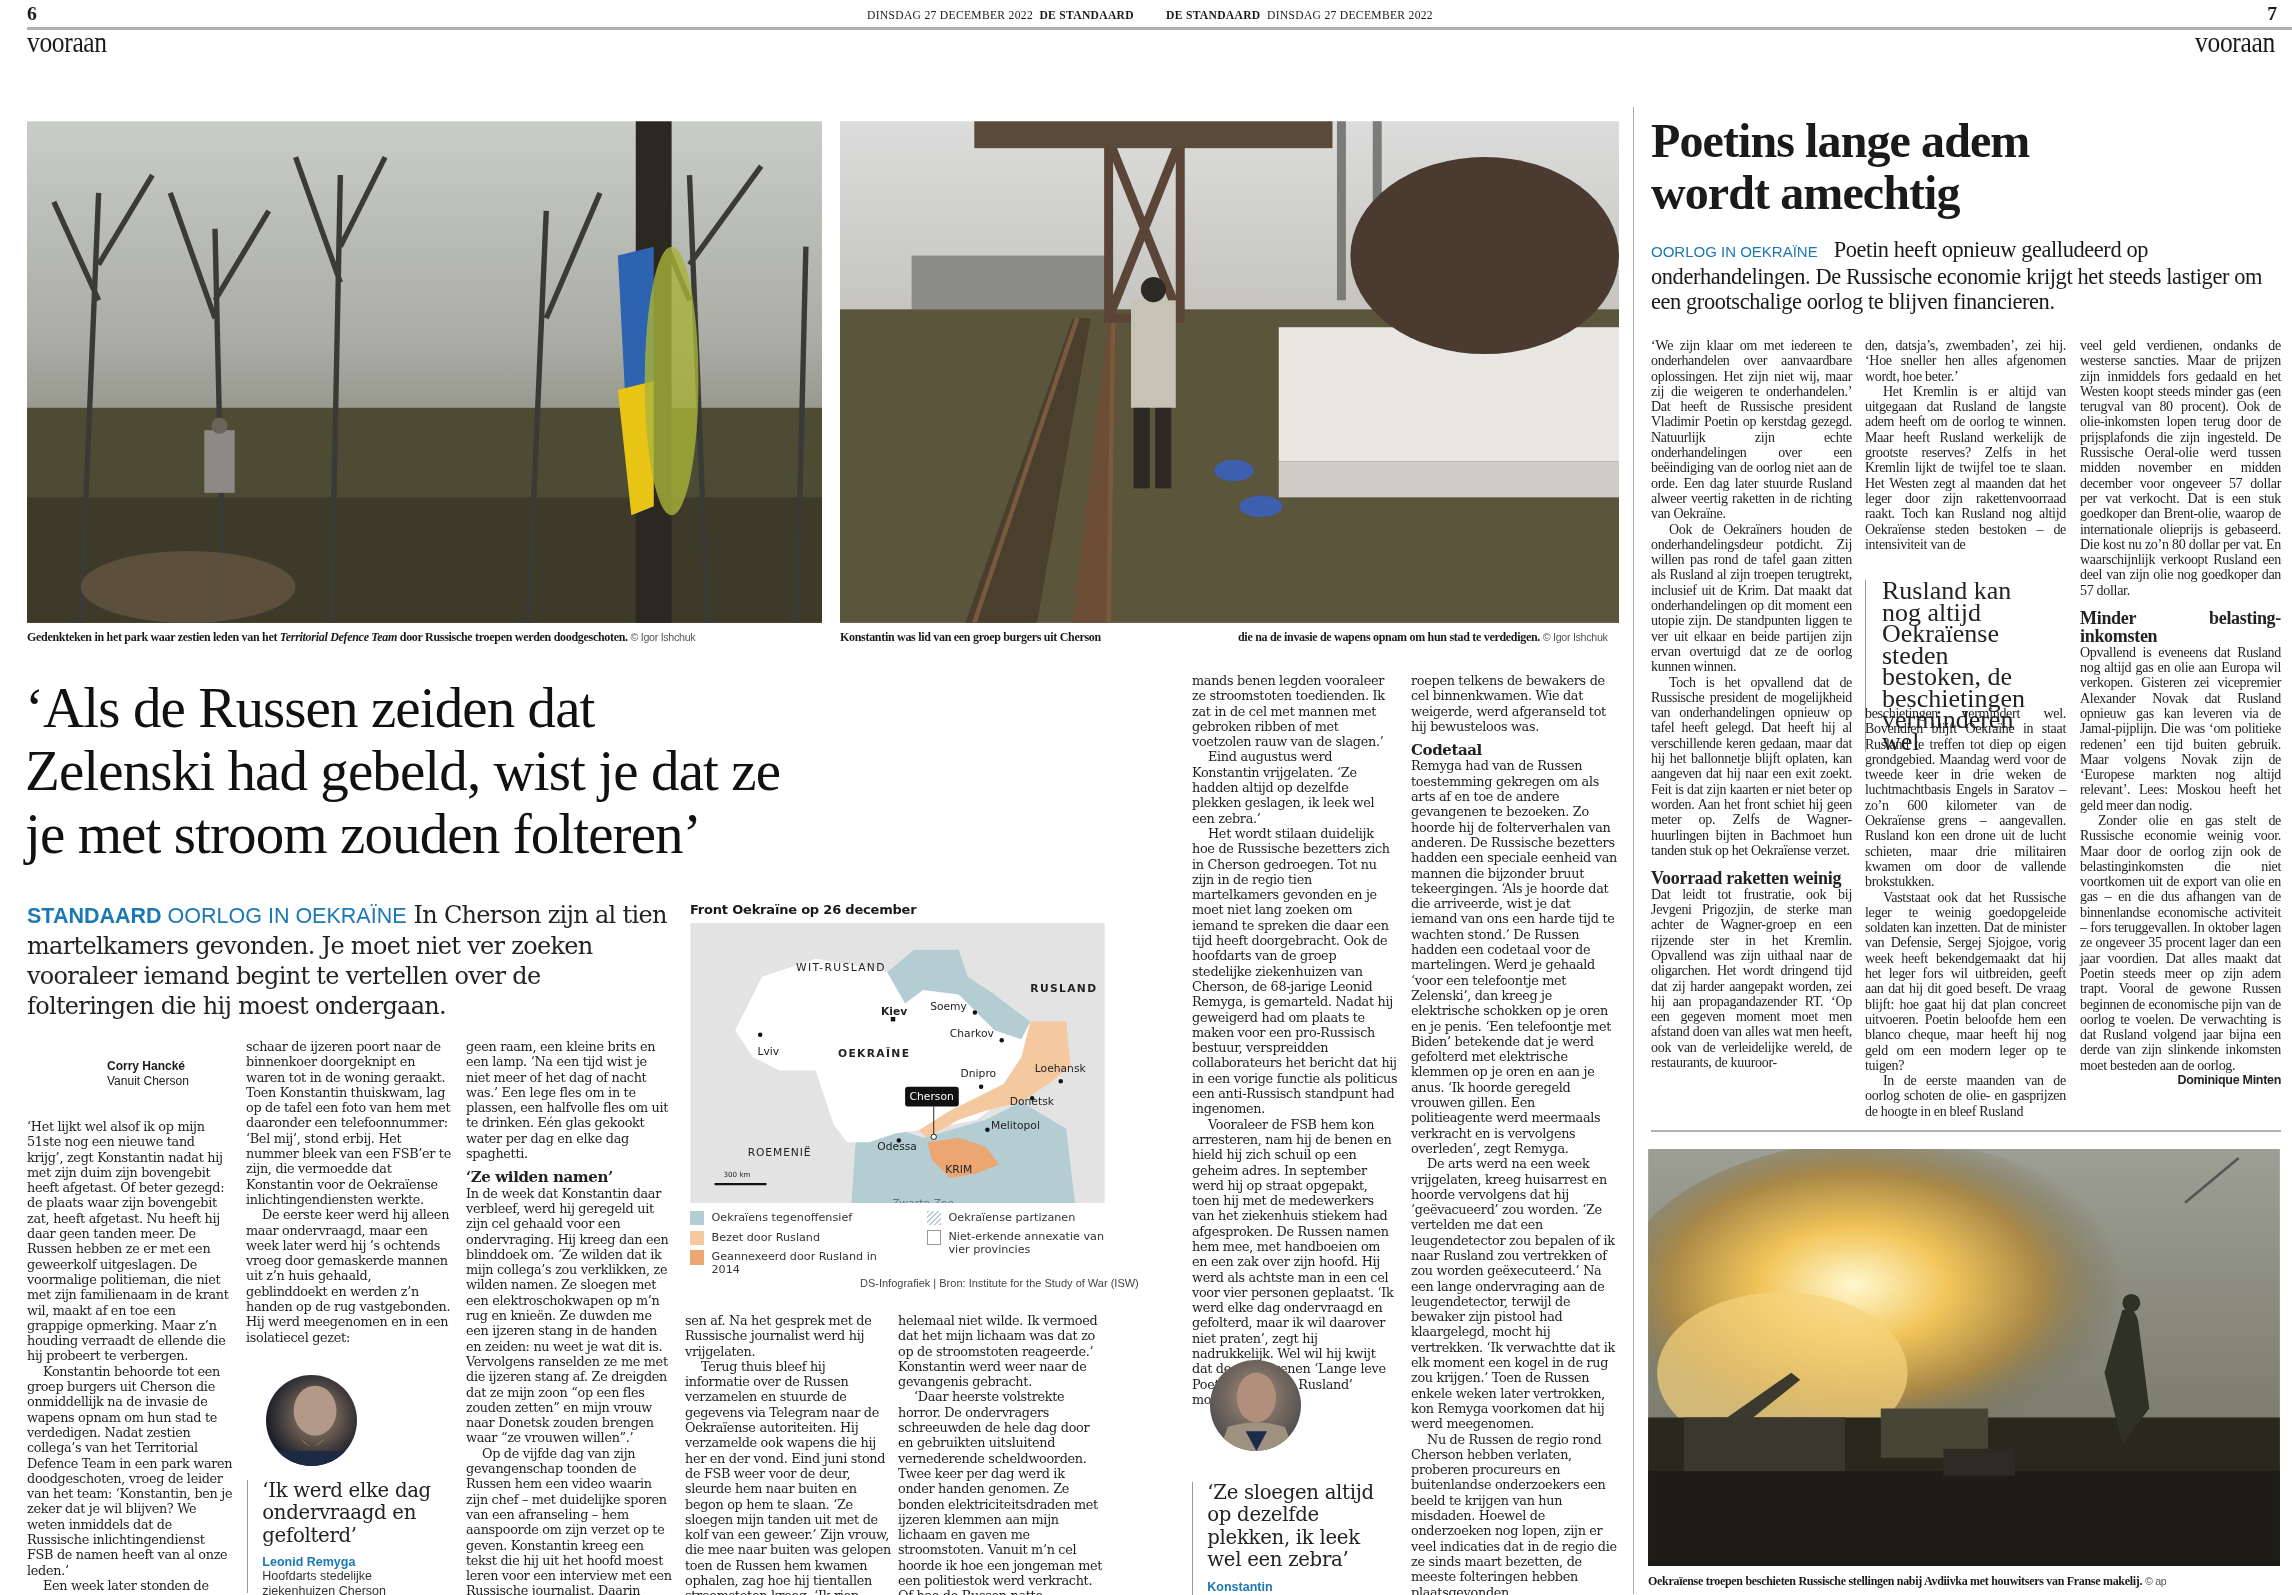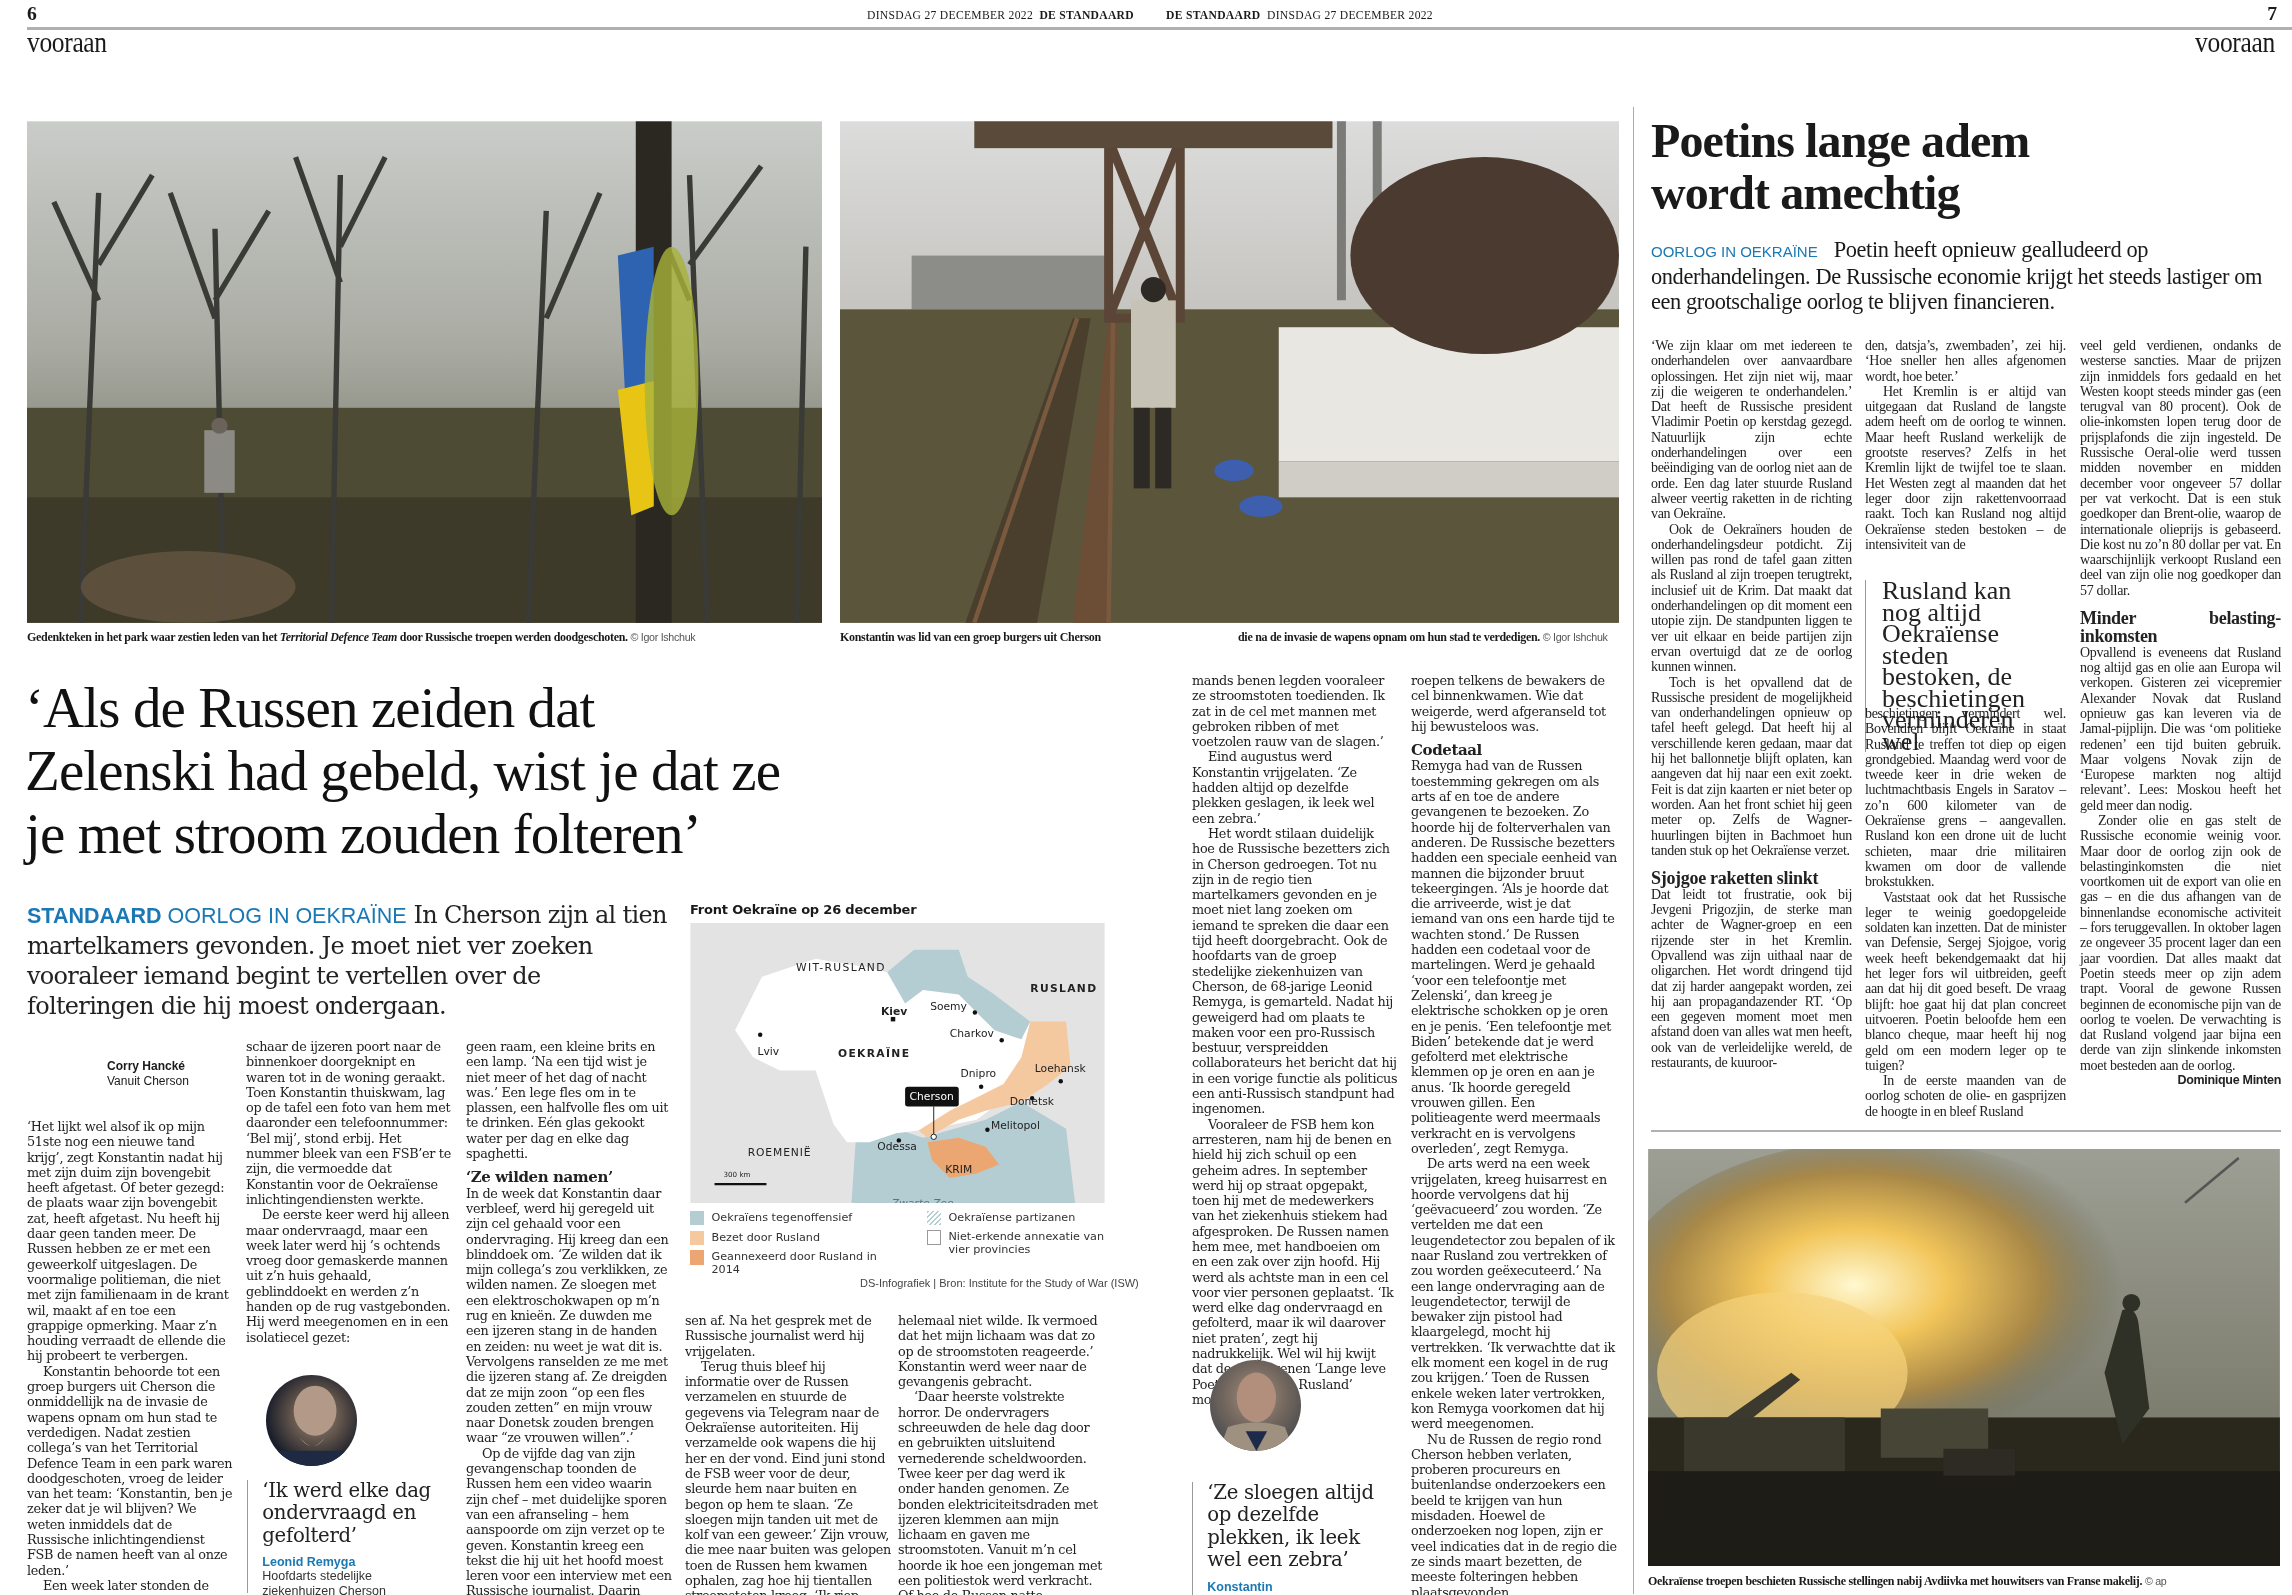--- a/index.html
+++ b/index.html
@@ -317,21 +317,21 @@
   <div>wordt amechtig</div>
 </div>
 <div class="abs lserif" style="left:1651px; top:237px; width:627px; font-size:22.4px; line-height:25px; letter-spacing:-0.4px;">
   <span class="kicker" style="font-size:15px; margin-right:16px;">OORLOG IN OEKRAÏNE</span><span>Poetin heeft opnieuw gealludeerd op onderhandelingen. De Russische economie krijgt het steeds lastiger om een grootschalige oorlog te blijven financieren.</span>
 </div>
 
 <div class="abs body-r" style="left:1651px; top:338px; width:201px;">
   <p>‘We zijn klaar om met iedereen te onderhandelen over aanvaardbare oplossingen. Het zijn niet wij, maar zij die weigeren te onderhandelen.’ Dat heeft de Russische president Vladimir Poetin op kerstdag gezegd. Natuurlijk zijn echte onderhandelingen over een beëindiging van de oorlog niet aan de orde. Een dag later stuurde Rusland alweer veertig raketten in de richting van Oekraïne.</p>
   <p class="ind">Ook de Oekraïners houden de onderhandelingsdeur potdicht. Zij willen pas rond de tafel gaan zitten als Rusland al zijn troepen terugtrekt, inclusief uit de Krim. Dat maakt dat onderhandelingen op dit moment een utopie zijn. De standpunten liggen te ver uit elkaar en beide partijen zijn ervan overtuigd dat ze de oorlog kunnen winnen.</p>
   <p class="ind">Toch is het opvallend dat de Russische president de mogelijkheid van onderhandelingen opnieuw op tafel heeft gelegd. Dat heeft hij al verschillende keren gedaan, maar dat hij het ballonnetje blijft oplaten, kan aangeven dat hij naar een exit zoekt. Feit is dat zijn kaarten er niet beter op worden. Aan het front schiet hij geen meter op. Zelfs de Wagner-huurlingen bijten in Bachmoet hun tanden stuk op het Oekraïense verzet.</p>
-  <h4>Sjojgoe raketten slinkt</h4>
+  <h4>Voorraad raketten weinig</h4>
   <p>Dat leidt tot frustratie, ook bij Jevgeni Prigozjin, de sterke man achter de Wagner-groep en een rijzende ster in het Kremlin. Opvallend was zijn uithaal naar de oligarchen. Het wordt dringend tijd dat zij harder aangepakt worden, zei hij aan propagandazender RT. ‘Op een gegeven moment moet men afstand doen van alles wat men heeft, ook van de verleidelijke wereld, de restaurants, de kuuroor-</p>
 </div>
 
 <div class="abs body-r" style="left:1865px; top:338px; width:201px;">
   <p>den, datsja’s, zwembaden’, zei hij. ‘Hoe sneller hen alles afgenomen wordt, hoe beter.’</p>
   <p class="ind">Het Kremlin is er altijd van uitgegaan dat Rusland de langste adem heeft om de oorlog te winnen. Maar heeft Rusland werkelijk de grootste reserves? Zelfs in het Kremlin lijkt de twijfel toe te slaan. Het Westen zegt al maanden dat het leger door zijn rakettenvoorraad raakt. Toch kan Rusland nog altijd Oekraïense steden bestoken – de intensiviteit van de</p>
 </div>
 <div class="abs lserif" style="left:1865px; top:580px; width:188px; border-left:1.3px solid #999; padding-left:16px; font-size:26px; line-height:21.5px; color:#222;">Rusland kan nog altijd Oekraïense steden bestoken, de beschietingen verminderen wel</div>
 <div class="abs body-r" style="left:1865px; top:706px; width:201px;">
   <p>beschietingen vermindert wel. Bovendien blijft Oekraïne in staat Rusland te treffen tot diep op eigen grondgebied. Maandag werd voor de tweede keer in drie weken de luchtmachtbasis Engels in Saratov – zo’n 600 kilometer van de Oekraïense grens – aangevallen. Rusland kon een drone uit de lucht schieten, maar drie militairen kwamen om door de vallende brokstukken.</p>

